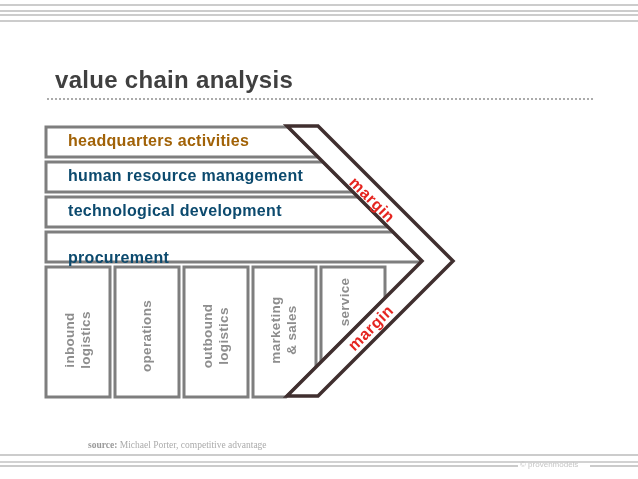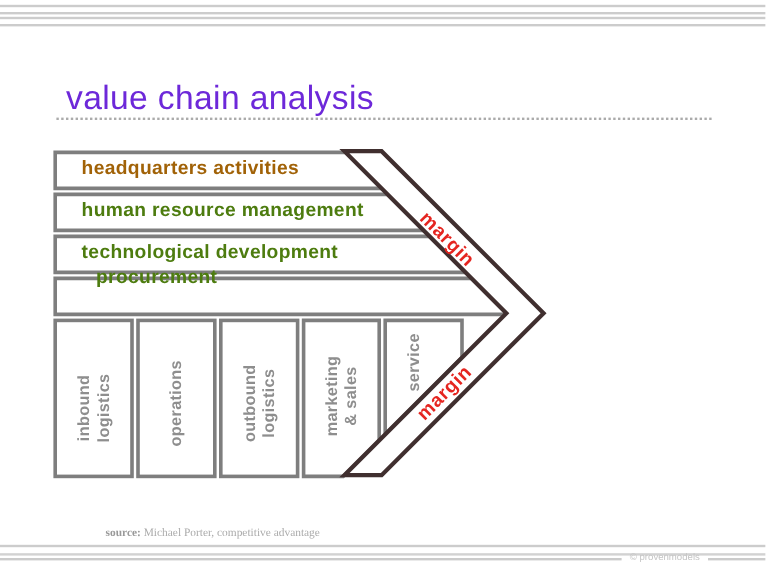--- a/index.html
+++ b/index.html
@@ -6,35 +6,35 @@
   body{
     width:638px;height:479px;position:relative;overflow:hidden;
     background:#ffffff;
     font-family:"Liberation Sans", sans-serif;
   }
   .abs{position:absolute;}
   
   .hline{position:absolute;left:0;right:0;height:2px;background:#cccccc;}
   
   .slide-title{
-    left:55px;top:66px;font-size:28px;font-weight:normal;color:#6d28d9;
+    left:55px;top:66px;font-size:24px;font-weight:bold;color:#404040;
     letter-spacing:0.3px;white-space:nowrap;
   }
   .title-dotted{
     left:47px;top:95px;width:546px;height:3px;
     border-bottom:2px dotted #ababab;
   }
   
   .diagram-svg{left:0;top:0;}
   .row-shape{fill:#ffffff;stroke:#7e7e7e;stroke-width:3;}
   .col-shape{fill:#ffffff;stroke:#7e7e7e;stroke-width:3;}
   .band-shape{fill:#ffffff;stroke:#402f2f;stroke-width:3.5;stroke-linejoin:miter;}
   
   .row-label{
-    left:68px;font-size:16px;font-weight:bold;color:#4d7c0f;
+    left:68px;font-size:16px;font-weight:bold;color:#0c4a6e;
     letter-spacing:0.3px;white-space:nowrap;
   }
   .row-label.hq{color:#a16207;}
   
   .col-label{
     width:130px;font-size:13.5px;font-weight:bold;color:#8e8e8e;
     text-align:center;line-height:1.15;white-space:pre-line;
     transform:translate(-50%,-50%) rotate(-90deg);
     letter-spacing:0.3px;
   }
@@ -45,21 +45,21 @@
   }
   .margin-top-label{left:372px;top:200px;transform:translate(-50%,-50%) rotate(45deg);}
   .margin-bottom-label{left:371px;top:328px;transform:translate(-50%,-50%) rotate(-45deg);}
   
   .source-note{
     left:88px;top:440px;font-size:9.5px;color:#ababab;white-space:nowrap;font-family:Liberation Serif, serif;
   }
   .source-note b{color:#999999;font-weight:bold;}
   .copyright-note{
     left:520px;top:460px;width:68px;font-size:8px;color:#c5c5c5;
-    text-align:center;white-space:nowrap;
+    text-align:left;white-space:nowrap;
   }
 </style>
 </head>
 <body>
 
 <div class="hline" style="top:4px;"></div>
 <div class="hline" style="top:10px;"></div>
 <div class="hline" style="top:14px;"></div>
 <div class="hline" style="top:20px;"></div>
 
@@ -78,21 +78,21 @@
   <rect class="col-shape" x="184" y="267" width="64" height="130"></rect>
   <polygon class="col-shape" points="253,267 316,267 316,367 286,397 253,397"></polygon>
   <polygon class="col-shape" points="321,267 385,267 385,298 321,362"></polygon>
 
   <path class="band-shape" d="M287,126 L318,126 L453,261 L318,396 L287,396 L422,261 Z"></path>
 </svg>
 
 <div class="abs row-label hq" style="top:132px;">headquarters activities</div>
 <div class="abs row-label" style="top:167px;">human resource management</div>
 <div class="abs row-label" style="top:202px;">technological development</div>
-<div class="abs row-label" style="top:223px;margin-left:12px;">procurement</div>
+<div class="abs row-label" style="top:249px;">procurement</div>
 
 <div class="abs col-label" style="left:78px;top:340px;">inbound
 logistics</div>
 <div class="abs col-label" style="left:147px;top:336px;">operations</div>
 <div class="abs col-label" style="left:216px;top:336px;">outbound
 logistics</div>
 <div class="abs col-label" style="left:284px;top:330px;">marketing
 &amp; sales</div>
 <div class="abs col-label" style="left:345px;top:302px;">service</div>
 

